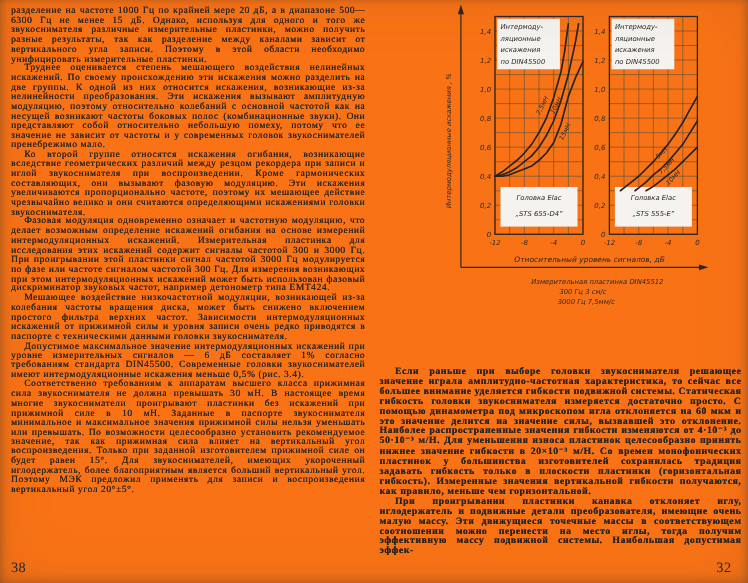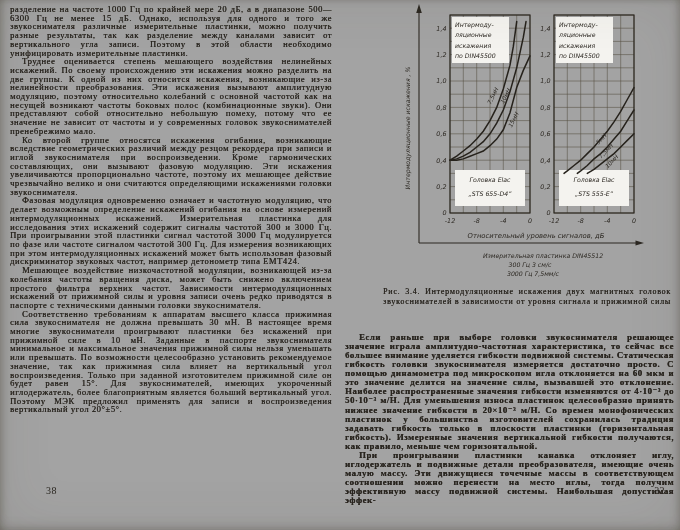--- a/index.html
+++ b/index.html
@@ -1,18 +1,18 @@
 <!DOCTYPE html>
 <html><head>
 <meta charset="utf-8">
 <style>
   html,body{margin:0;padding:0;background:#ffffff;}
   .book{
     position:relative;width:680px;height:530px;overflow:hidden;
-    background:#a3a3a3;
+    background:#f97316;
     font-family:"Liberation Serif","DejaVu Serif",serif;
     color:#2a2620;
   }
   .book::after{
     content:"";position:absolute;inset:0;pointer-events:none;
     box-shadow:
       inset 0 0 55px rgba(70,62,50,.10),
       inset 7px 0 9px -5px rgba(70,62,50,.35),
       inset -7px 0 9px -5px rgba(70,62,50,.30),
       inset 0 -9px 12px -7px rgba(70,62,50,.28),
@@ -34,21 +34,21 @@
   .page-right .p{font-size:8.8px;line-height:9.06px;text-indent:14px;}
   .p.first{text-indent:0;}
 
   .caption{
     position:absolute;left:43px;top:287px;width:288px;
     font-size:8px;line-height:10.2px;letter-spacing:.75px;
     text-align:justify;text-align-last:center;
     text-shadow:.15px 0 0 currentColor;
   }
 
-  .pagenum{position:absolute;bottom:34px;font-size:10px;letter-spacing:.4px;margin-left:36px;}
+  .pagenum{position:absolute;bottom:6px;font-size:13px;letter-spacing:.4px;}
   .pagenum.pl{left:10px;}
   .pagenum.pr{right:15px;}
 
   svg.figure{position:absolute;left:0;top:0;}
   .axis{stroke:#2c2822;stroke-width:1.1;}
   .grid{stroke:#554e40;stroke-width:.55;}
   .frame{fill:none;stroke:#2c2822;stroke-width:1.15;}
   .curve{fill:none;stroke:#26221c;stroke-width:1.5;stroke-linecap:round;}
   .wbox{fill:#f4f3ef;}
   .tick{font:italic 6.4px "DejaVu Sans","Liberation Sans",sans-serif;fill:#2c2822;}
@@ -63,20 +63,21 @@
 
 <div class="book">
 
   <div class="page page-left">
     <div class="textcol">
       <p class="p first">разделение на частоте 1000 Гц по крайней мере 20 дБ, а в диапазоне 500—6300 Гц не менее 15 дБ. Однако, используя для одного и того же звукоснимателя различные измерительные пластинки, можно получить разные результаты, так как разделение между каналами зависит от вертикального угла записи. Поэтому в этой области необходимо унифицировать измерительные пластинки.</p>
       <p class="p">Труднее оценивается степень мешающего воздействия нелинейных искажений. По своему происхождению эти искажения можно разделить на две группы. К одной из них относится искажения, возникающие из-за нелинейности преобразования. Эти искажения вызывают амплитудную модуляцию, поэтому относительно колебаний с основной частотой как на несущей возникают частоты боковых полос (комбинационные звуки). Они представляют собой относительно небольшую помеху, потому что ее значение не зависит от частоты и у современных головок звукоснимателей пренебрежимо мало.</p>
       <p class="p">Ко второй группе относятся искажения огибания, возникающие вследствие геометрических различий между резцом рекордера при записи и иглой звукоснимателя при воспроизведении. Кроме гармонических составляющих, они вызывают фазовую модуляцию. Эти искажения увеличиваются пропорционально частоте, поэтому их мешающее действие чрезвычайно велико и они считаются определяющими искажениями головки звукоснимателя.</p>
       <p class="p">Фазовая модуляция одновременно означает и частотную модуляцию, что делает возможным определение искажений огибания на основе измерений интермодуляционных искажений. Измерительная пластинка для исследования этих искажений содержит сигналы частотой 300 и 3000 Гц. При проигрывании этой пластинки сигнал частотой 3000 Гц модулируется по фазе или частоте сигналом частотой 300 Гц. Для измерения возникающих при этом интермодуляционных искажений может быть использован фазовый дискриминатор звуковых частот, например детонометр типа EMT424.</p>
       <p class="p">Мешающее воздействие низкочастотной модуляции, возникающей из-за колебания частоты вращения диска, может быть снижено включением простого фильтра верхних частот. Зависимости интермодуляционных искажений от прижимной силы и уровня записи очень редко приводятся в паспорте с техническими данными головки звукоснимателя.</p>
+      <p class="p">Допустимое максимальное значение интермодуляционных искажений при уровне измерительных сигналов — 6 дБ составляет 1% согласно требованиям стандарта DIN45500. Современные головки звукоснимателей имеют интермодуляционные искажения меньше 0,5% (рис. 3.4).</p>
       <p class="p">Соответственно требованиям к аппаратам высшего класса прижимная сила звукоснимателя не должна превышать 30 мН. В настоящее время многие звукосниматели проигрывают пластинки без искажений при прижимной силе в 10 мН. Заданные в паспорте звукоснимателя минимальное и максимальное значения прижимной силы нельзя уменьшать или превышать. По возможности целесообразно установить рекомендуемое значение, так как прижимная сила влияет на вертикальный угол воспроизведения. Только при заданной изготовителем прижимной силе он будет равен 15°. Для звукоснимателей, имеющих укороченный иглодержатель, более благоприятным является больший вертикальный угол. Поэтому МЭК предложил применять для записи и воспроизведения вертикальный угол 20°±5°.</p>
     </div>
     <div class="pagenum pl">38</div>
   </div>
 
   <div class="page page-right">
 
     <svg class="figure" width="340" height="282" viewBox="0 0 340 282">
       <line class="axis" x1="79" y1="243" x2="79" y2="11"></line>
       <polygon points="79,4 76.2,13 81.8,13" fill="#2c2822"></polygon>
@@ -189,21 +190,20 @@
           <text x="210.5" y="83.3" class="tick end">1,0</text>
           <text x="210.5" y="56.9" class="tick end">1,2</text>
           <text x="210.5" y="30.5" class="tick end">1,4</text>
           <text x="214.0" y="222.5" class="tick mid">-12</text>
           <text x="240.7" y="222.5" class="tick mid">-8</text>
           <text x="267.3" y="222.5" class="tick mid">-4</text>
           <text x="294.0" y="222.5" class="tick mid">0</text>
         </g>
     </svg>
 
-    <div class="caption">Рис. 3.4. Интермодуляционные искажения двух магнитных головок звукоснимателей в зависимости от уровня сигнала и прижимной силы</div>
 
     <div class="textcol">
       <p class="p">Если раньше при выборе головки звукоснимателя решающее значение играла амплитудно-частотная характеристика, то сейчас все большее внимание уделяется гибкости подвижной системы. Статическая гибкость головки звукоснимателя измеряется достаточно просто. С помощью динамометра под микроскопом игла отклоняется на 60 мкм и это значение делится на значение силы, вызвавшей это отклонение. Наиболее распространенные значения гибкости изменяются от 4·10⁻³ до 50·10⁻³ м/Н. Для уменьшения износа пластинок целесообразно принять нижнее значение гибкости в 20×10⁻³ м/Н. Со времен монофонических пластинок у большинства изготовителей сохранилась традиция задавать гибкость только в плоскости пластинки (горизонтальная гибкость). Измеренные значения вертикальной гибкости получаются, как правило, меньше чем горизонтальной.</p>
       <p class="p">При проигрывании пластинки канавка отклоняет иглу, иглодержатель и подвижные детали преобразователя, имеющие очень малую массу. Эти движущиеся точечные массы в соответствующем соотношении можно перенести на место иглы, тогда получим эффективную массу подвижной системы. Наибольшая допустимая эффек-</p>
     </div>
 
     <div class="pagenum pr">32</div>
   </div>
 
 </div>

